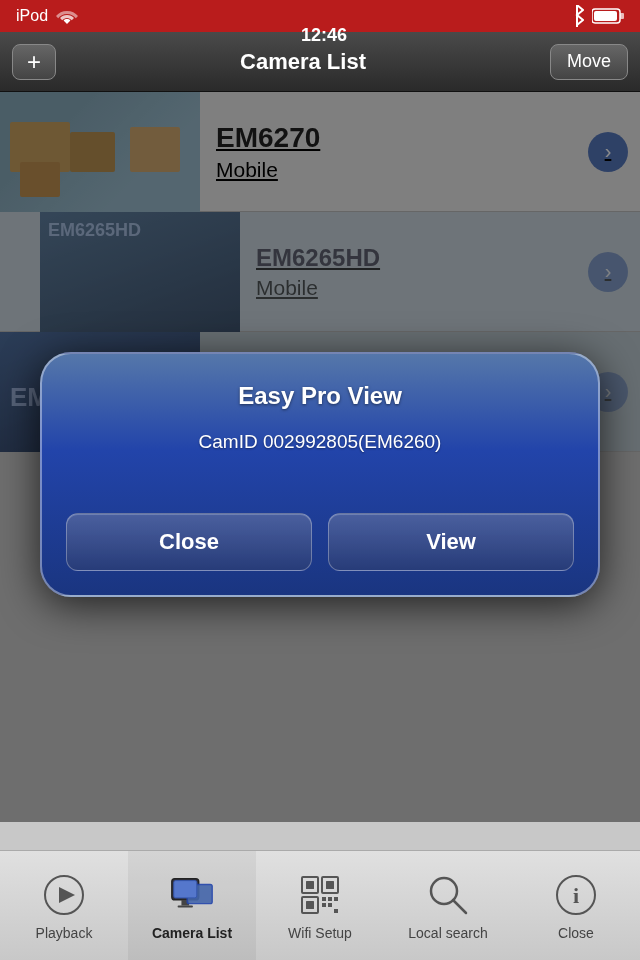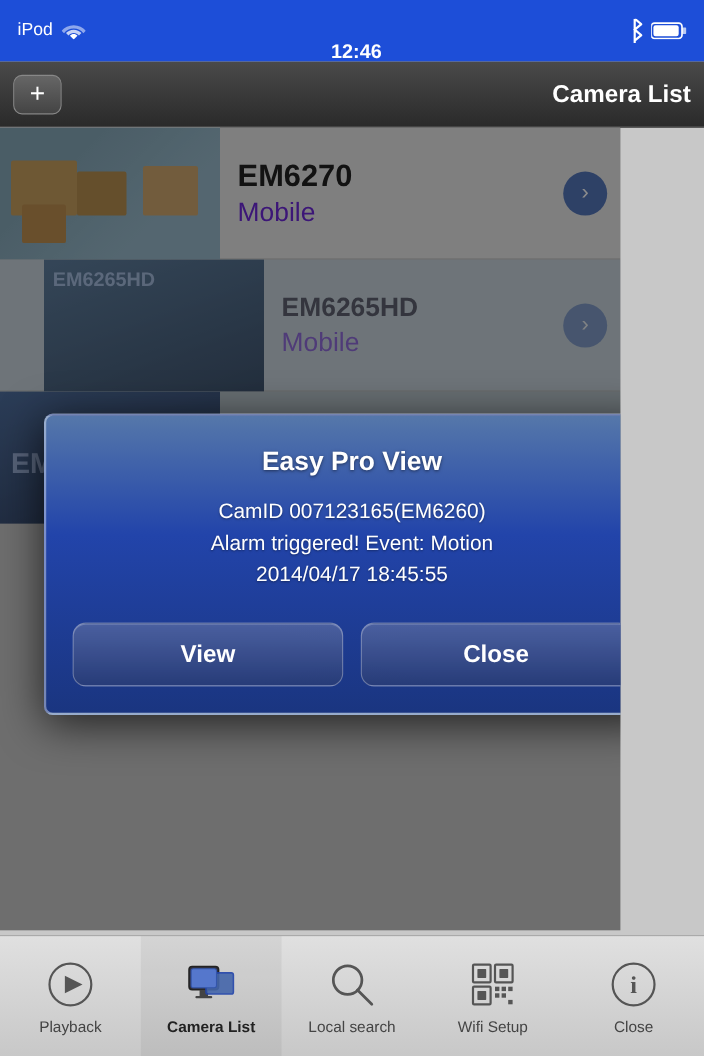--- a/index.html
+++ b/index.html
@@ -9,22 +9,22 @@
       height: 960px;
       overflow: hidden;
       font-family: -apple-system, 'Helvetica Neue', Helvetica, Arial, sans-serif;
       background: #c8c8c8;
       position: relative;
     }
 
     
     .status-bar {
       width: 640px;
-      height: 56px;
-      background: #1d4ed8;
+      height: 32px;
+      background: #b91c1c;
       display: flex;
       align-items: center;
       justify-content: space-between;
       padding: 0 16px;
       color: white;
       font-size: 16px;
       font-weight: 500;
       text-align: right;
     }
     .status-left { display: flex; align-items: center; gap: 8px; }
@@ -94,22 +94,22 @@
     .camera-info {
       flex: 1;
       padding: 0 16px;
     }
     .camera-name {
       font-size: 28px;
       font-weight: 700;
       color: #222;
     }
     .camera-type {
-      font-size: 24px;
-      color: #6d28d9;
+      font-size: 21px;
+      color: #000000;
       margin-top: 4px;
     }
     .camera-chevron {
       width: 40px;
       height: 40px;
       background: #5577bb;
       border-radius: 50%;
       display: flex;
       align-items: center;
       justify-content: center;
@@ -157,21 +157,21 @@
       z-index: 10;
     }
 
     
     .dialog {
       position: absolute;
       top: 260px;
       left: 40px;
       width: 560px;
       background: linear-gradient(180deg, #5577aa 0%, #2244aa 40%, #1a3580 100%);
-      border-radius: 8px;
+      border-radius: 31px;
       border: 2px solid rgba(255,255,255,0.4);
       z-index: 20;
       padding: 28px 24px 24px;
       box-shadow: 0 8px 40px rgba(0,0,0,0.7);
     }
     .dialog-title {
       text-align: center;
       color: white;
       font-size: 24px;
       font-weight: 700;
@@ -246,23 +246,24 @@
       text-align: center;
     }
     .tab-label.active-label { color: #222; font-weight: 700; }
 
     
     svg { display: block; }
 
     
     .content-area {
       position: relative;
-      width: 564px;
+      width: 640px;
       height: 730px;
       overflow: hidden;
+      text-decoration: underline;
     }
   </style>
 </head>
 <body>
 
 <div class="status-bar">
   <div class="status-left">
     <span>iPod</span>
     <svg width="22" height="16" viewBox="0 0 22 16">
       <path d="M11 3C6.5 3 2.5 4.9 0 8l2.2 2.2C4.1 7.9 7.3 6 11 6s6.9 1.9 8.8 4.2L22 8c-2.5-3.1-6.5-5-11-5z" fill="white" opacity="0.5"></path>
@@ -279,20 +280,21 @@
       <rect x="0" y="1" width="28" height="14" rx="3" fill="none" stroke="white" stroke-width="1.5"></rect>
       <rect x="28" y="5" width="4" height="6" rx="1" fill="white" opacity="0.7"></rect>
       <rect x="2" y="3" width="23" height="10" rx="2" fill="white"></rect>
     </svg>
   </div>
 </div>
 
 <div class="nav-bar">
   <div class="nav-add-btn">+</div>
   <span class="nav-title">Camera List</span>
+  <div class="nav-move-btn">Move</div>
 </div>
 
 <div class="content-area">
 
   <div class="camera-row">
     <div class="camera-thumbnail thumb-boxes">
       <div class="box1"></div>
       <div class="box2"></div>
       <div class="box3"></div>
       <div class="box4"></div>
@@ -326,27 +328,26 @@
     <div class="camera-chevron" style="opacity:0.5;">›</div>
   </div>
 
   <div style="width:640px;height:370px;background:#c8c8c8;"></div>
 
   <div class="overlay"></div>
 
   <div class="dialog">
     <div class="dialog-title">Easy Pro View</div>
     <div class="dialog-message">
-      <span>CamID 007123165(EM6260)</span><br>
-      <span>Alarm triggered! Event: Motion</span><br>
-      <span>2014/04/17 18:45:55</span>
+      <span>CamID 002992805(EM6260)</span><br>
+      <br>
     </div>
     <div class="dialog-buttons">
+      <button class="dialog-btn">Close</button>
       <button class="dialog-btn">View</button>
-      <button class="dialog-btn">Close</button>
     </div>
   </div>
 
 </div>
 
 <div class="tab-bar">
 
   <div class="tab-item">
     <div class="tab-icon">
       <svg width="44" height="44" viewBox="0 0 44 44">
@@ -363,30 +364,20 @@
 
         <rect x="4" y="4" width="28" height="22" rx="3" fill="#334" stroke="#222" stroke-width="1.5"></rect>
         <rect x="14" y="26" width="8" height="6" fill="#444"></rect>
         <rect x="10" y="32" width="16" height="2" rx="1" fill="#444"></rect>
 
         <rect x="20" y="10" width="26" height="20" rx="2" fill="#4466aa" stroke="#2244aa" stroke-width="1.5" opacity="0.9"></rect>
         <rect x="6" y="6" width="24" height="18" rx="2" fill="#5577cc" stroke="#3355aa" stroke-width="1"></rect>
       </svg>
     </div>
     <span class="tab-label active-label">Camera List</span>
-  </div>
-
-  <div class="tab-item">
-    <div class="tab-icon">
-      <svg width="44" height="44" viewBox="0 0 44 44">
-        <circle cx="18" cy="18" r="13" fill="none" stroke="#555" stroke-width="2.5"></circle>
-        <line x1="27" y1="27" x2="40" y2="40" stroke="#555" stroke-width="2.5" stroke-linecap="round"></line>
-      </svg>
-    </div>
-    <span class="tab-label">Local search</span>
   </div>
 
   <div class="tab-item">
     <div class="tab-icon">
       <svg width="44" height="44" viewBox="0 0 44 44">
 
         <rect x="4" y="4" width="16" height="16" rx="1" fill="none" stroke="#555" stroke-width="2"></rect>
         <rect x="8" y="8" width="8" height="8" rx="0.5" fill="#555"></rect>
         <rect x="24" y="4" width="16" height="16" rx="1" fill="none" stroke="#555" stroke-width="2"></rect>
         <rect x="28" y="8" width="8" height="8" rx="0.5" fill="#555"></rect>
@@ -399,20 +390,30 @@
         <rect x="30" y="30" width="4" height="4" fill="#555"></rect>
         <rect x="36" y="36" width="4" height="4" fill="#555"></rect>
       </svg>
     </div>
     <span class="tab-label">Wifi Setup</span>
   </div>
 
   <div class="tab-item">
     <div class="tab-icon">
       <svg width="44" height="44" viewBox="0 0 44 44">
+        <circle cx="18" cy="18" r="13" fill="none" stroke="#555" stroke-width="2.5"></circle>
+        <line x1="27" y1="27" x2="40" y2="40" stroke="#555" stroke-width="2.5" stroke-linecap="round"></line>
+      </svg>
+    </div>
+    <span class="tab-label">Local search</span>
+  </div>
+
+  <div class="tab-item">
+    <div class="tab-icon">
+      <svg width="44" height="44" viewBox="0 0 44 44">
         <circle cx="22" cy="22" r="19" fill="none" stroke="#555" stroke-width="2"></circle>
         <text x="22" y="30" text-anchor="middle" font-size="22" font-weight="700" fill="#555" font-family="Georgia, serif">i</text>
       </svg>
     </div>
     <span class="tab-label">Close</span>
   </div>
 
 </div>
 
 </body></html>

